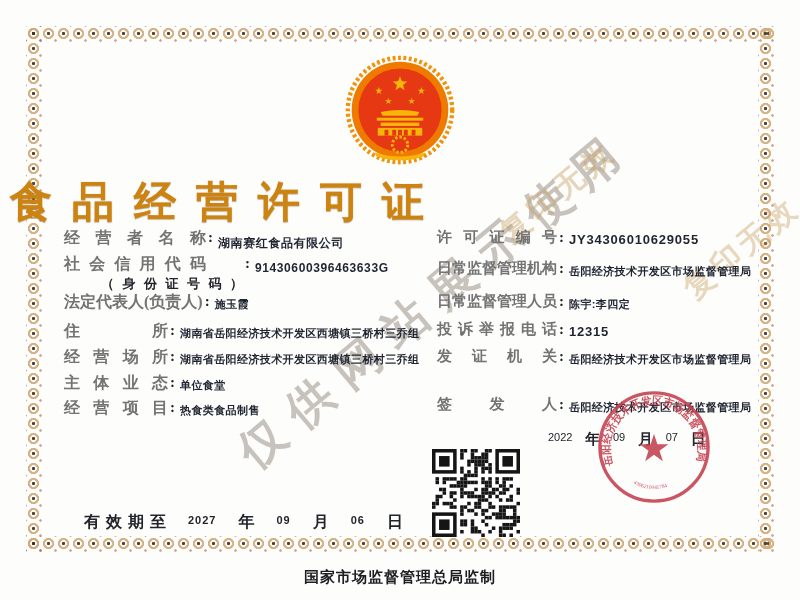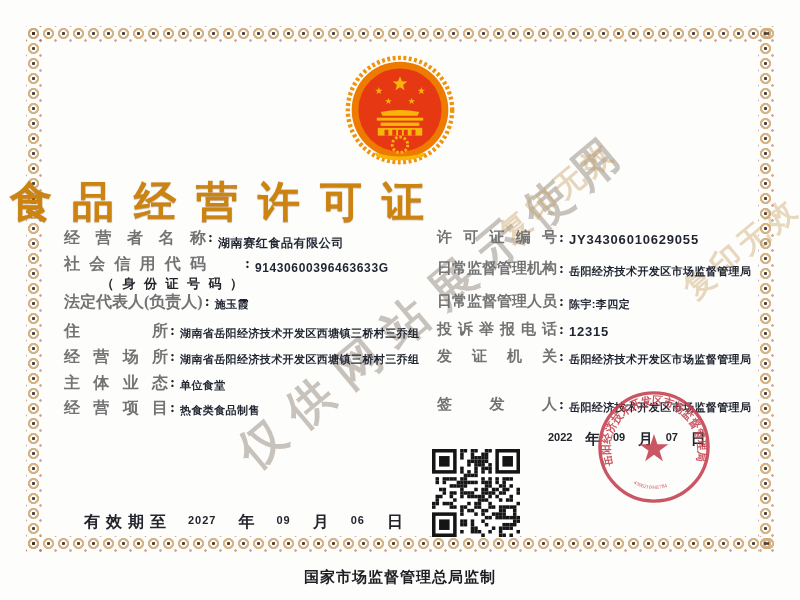--- a/index.html
+++ b/index.html
@@ -32,21 +32,21 @@
   .w142{width:142px;} .w104{width:104px;} .wnat{text-align-last:auto;width:auto;}
   .rlbl{width:120px;font-size:15px;}
   .colon{font-weight:700;color:#23242b;margin:0 5px 0 2px;font-size:15px;}
   .val{font-family:"Liberation Sans",sans-serif;font-weight:700;font-size:11px;color:#1f2430;
     margin-top:4px;letter-spacing:.4px;white-space:nowrap;}
   .val.big{font-size:13px;letter-spacing:.8px;margin-top:3px;}
   .val.mid{font-size:12px;letter-spacing:.6px;margin-top:6px;}
   .sub{display:block;text-align:justify;text-align-last:justify;font-size:13px;font-weight:600;color:#23242b;margin-top:2px;margin-left:37px;}
 
   .daterow{position:absolute;left:548px;top:430px;font-size:15px;font-weight:600;color:#23242b;white-space:nowrap;}
-  .daterow .num{font-family:"Liberation Sans",sans-serif;font-size:11px;font-weight:700;vertical-align:3px;}
+  .daterow .num{font-family:"Liberation Sans",sans-serif;font-size:11px;font-weight:400;vertical-align:3px;}
   .daterow .unit{margin:0 9px;}
 
   .validrow{position:absolute;left:84px;top:497px;font-size:16px;font-weight:600;color:#23242b;white-space:nowrap;letter-spacing:6px;margin-top:15px;}
   .validrow .num{font-family:"Liberation Sans",sans-serif;font-size:11px;font-weight:700;vertical-align:3px;letter-spacing:1px;margin:0 6px;}
   .validrow .unit{margin:0 6px;letter-spacing:0;}
 
   .footer{position:absolute;left:0;top:568px;width:100%;text-align:center;
     font-size:15px;font-weight:700;color:#1d1d22;letter-spacing:1px;}
 
   .emblem{position:absolute;left:342px;top:54px;width:116px;height:112px;}

